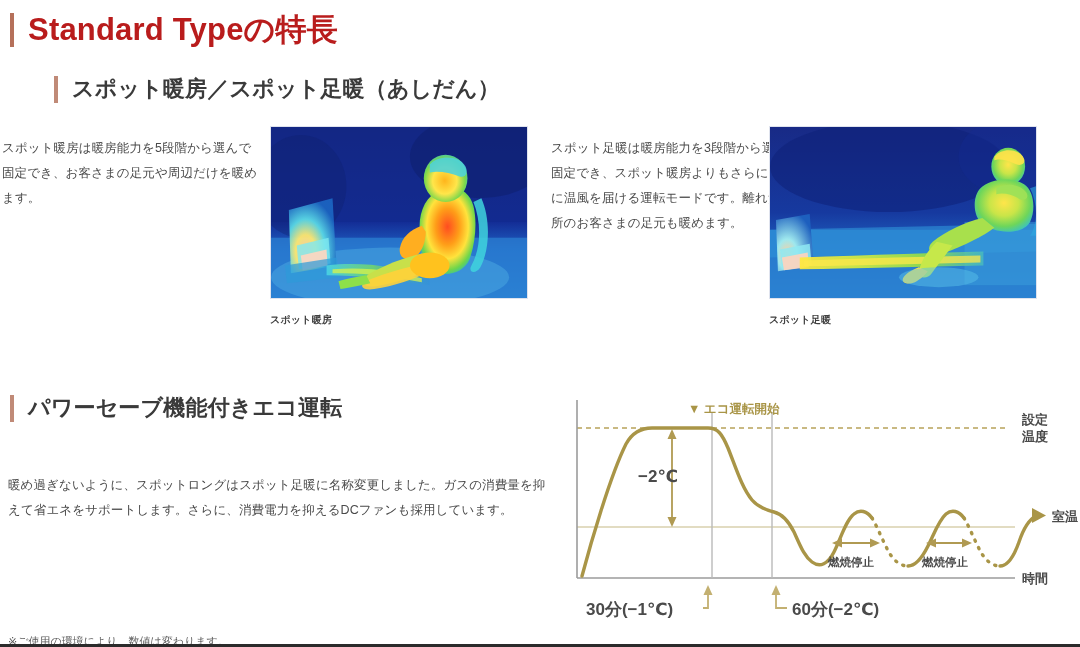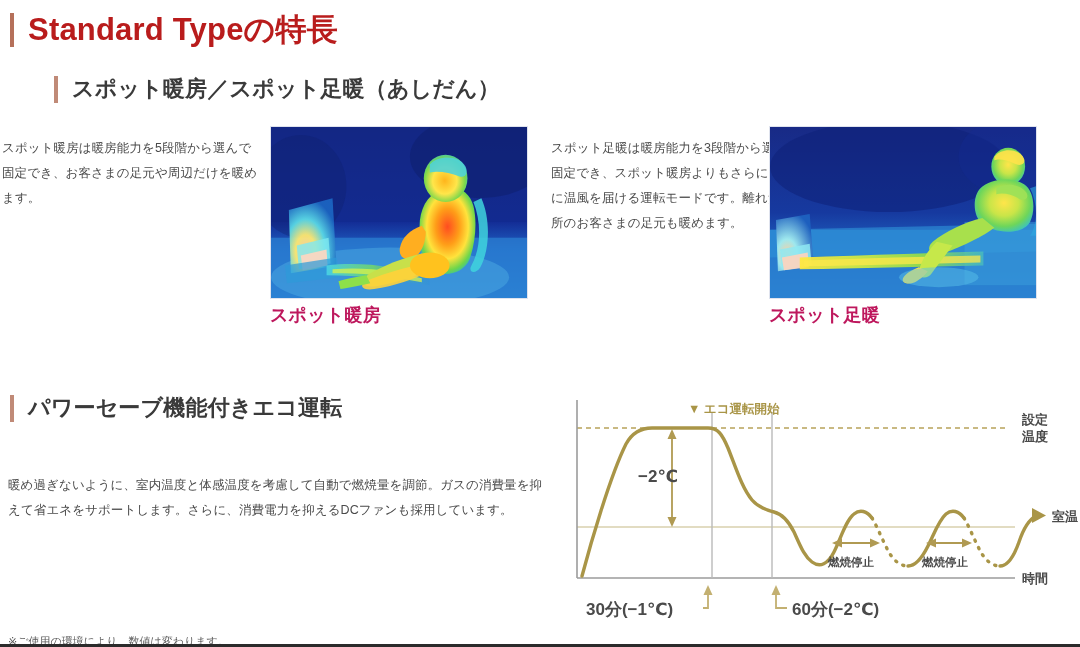--- a/index.html
+++ b/index.html
@@ -81,24 +81,24 @@
   
   .photo-block { position: absolute; }
   .photo {
     position: relative;
     overflow: hidden;
     background: #0d2068;
     border: 1px solid #dfe3ee;
     box-sizing: border-box;
   }
   .caption {
-    margin-top: 4px;
-    font-size: 18px;
+    margin-top: 14px;
+    font-size: 10px;
     font-weight: 700;
-    color: #be185d;
+    color: #404040;
     letter-spacing: .2px;
   }
   #photo-spot-heat { left: 270px; top: 126px; }
   #photo-spot-foot { left: 769px; top: 126px; }
   #photo-spot-heat .photo { width: 258px; height: 173px; }
   #photo-spot-foot .photo { width: 268px; height: 173px; }
   .photo svg { display: block; width: 100%; height: 100%; }
 
   
   #eco-chart {
@@ -288,21 +288,21 @@
       </svg>
     </div>
     <div class="caption">スポット足暖</div>
   </div>
 
   <div class="h-sub" id="heading-eco">
     <span class="h-bar"></span>
     <span class="h-text">パワーセーブ機能付きエコ運転</span>
   </div>
 
-  <p class="body-text" id="eco-text-1">暖め過ぎないように、室内温度と体感温度を考慮して自動で燃焼量を調節。ガスの消費量を抑えて省エネをサポートします。さらに、消費電力を抑えるDCファンも採用しています。</p>
+  <p class="body-text" id="eco-text-1">暖め過ぎないように、スポットロングはスポット足暖に名称変更しました。ガスの消費量を抑えて省エネをサポートします。さらに、消費電力を抑えるDCファンも採用しています。</p>
 
 
   <p class="note-text" id="eco-note">※ご使用の環境により、数値は変わります。</p>
 
   <div id="eco-chart">
     <svg viewBox="0 0 520 245" aria-hidden="true">
 
       <line x1="17" y1="131" x2="455" y2="131" stroke="#e2dcc2" stroke-width="2"></line>
 
       <line x1="17" y1="32" x2="448" y2="32" stroke="#b8a35a" stroke-width="1.6" stroke-dasharray="5 4"></line>

